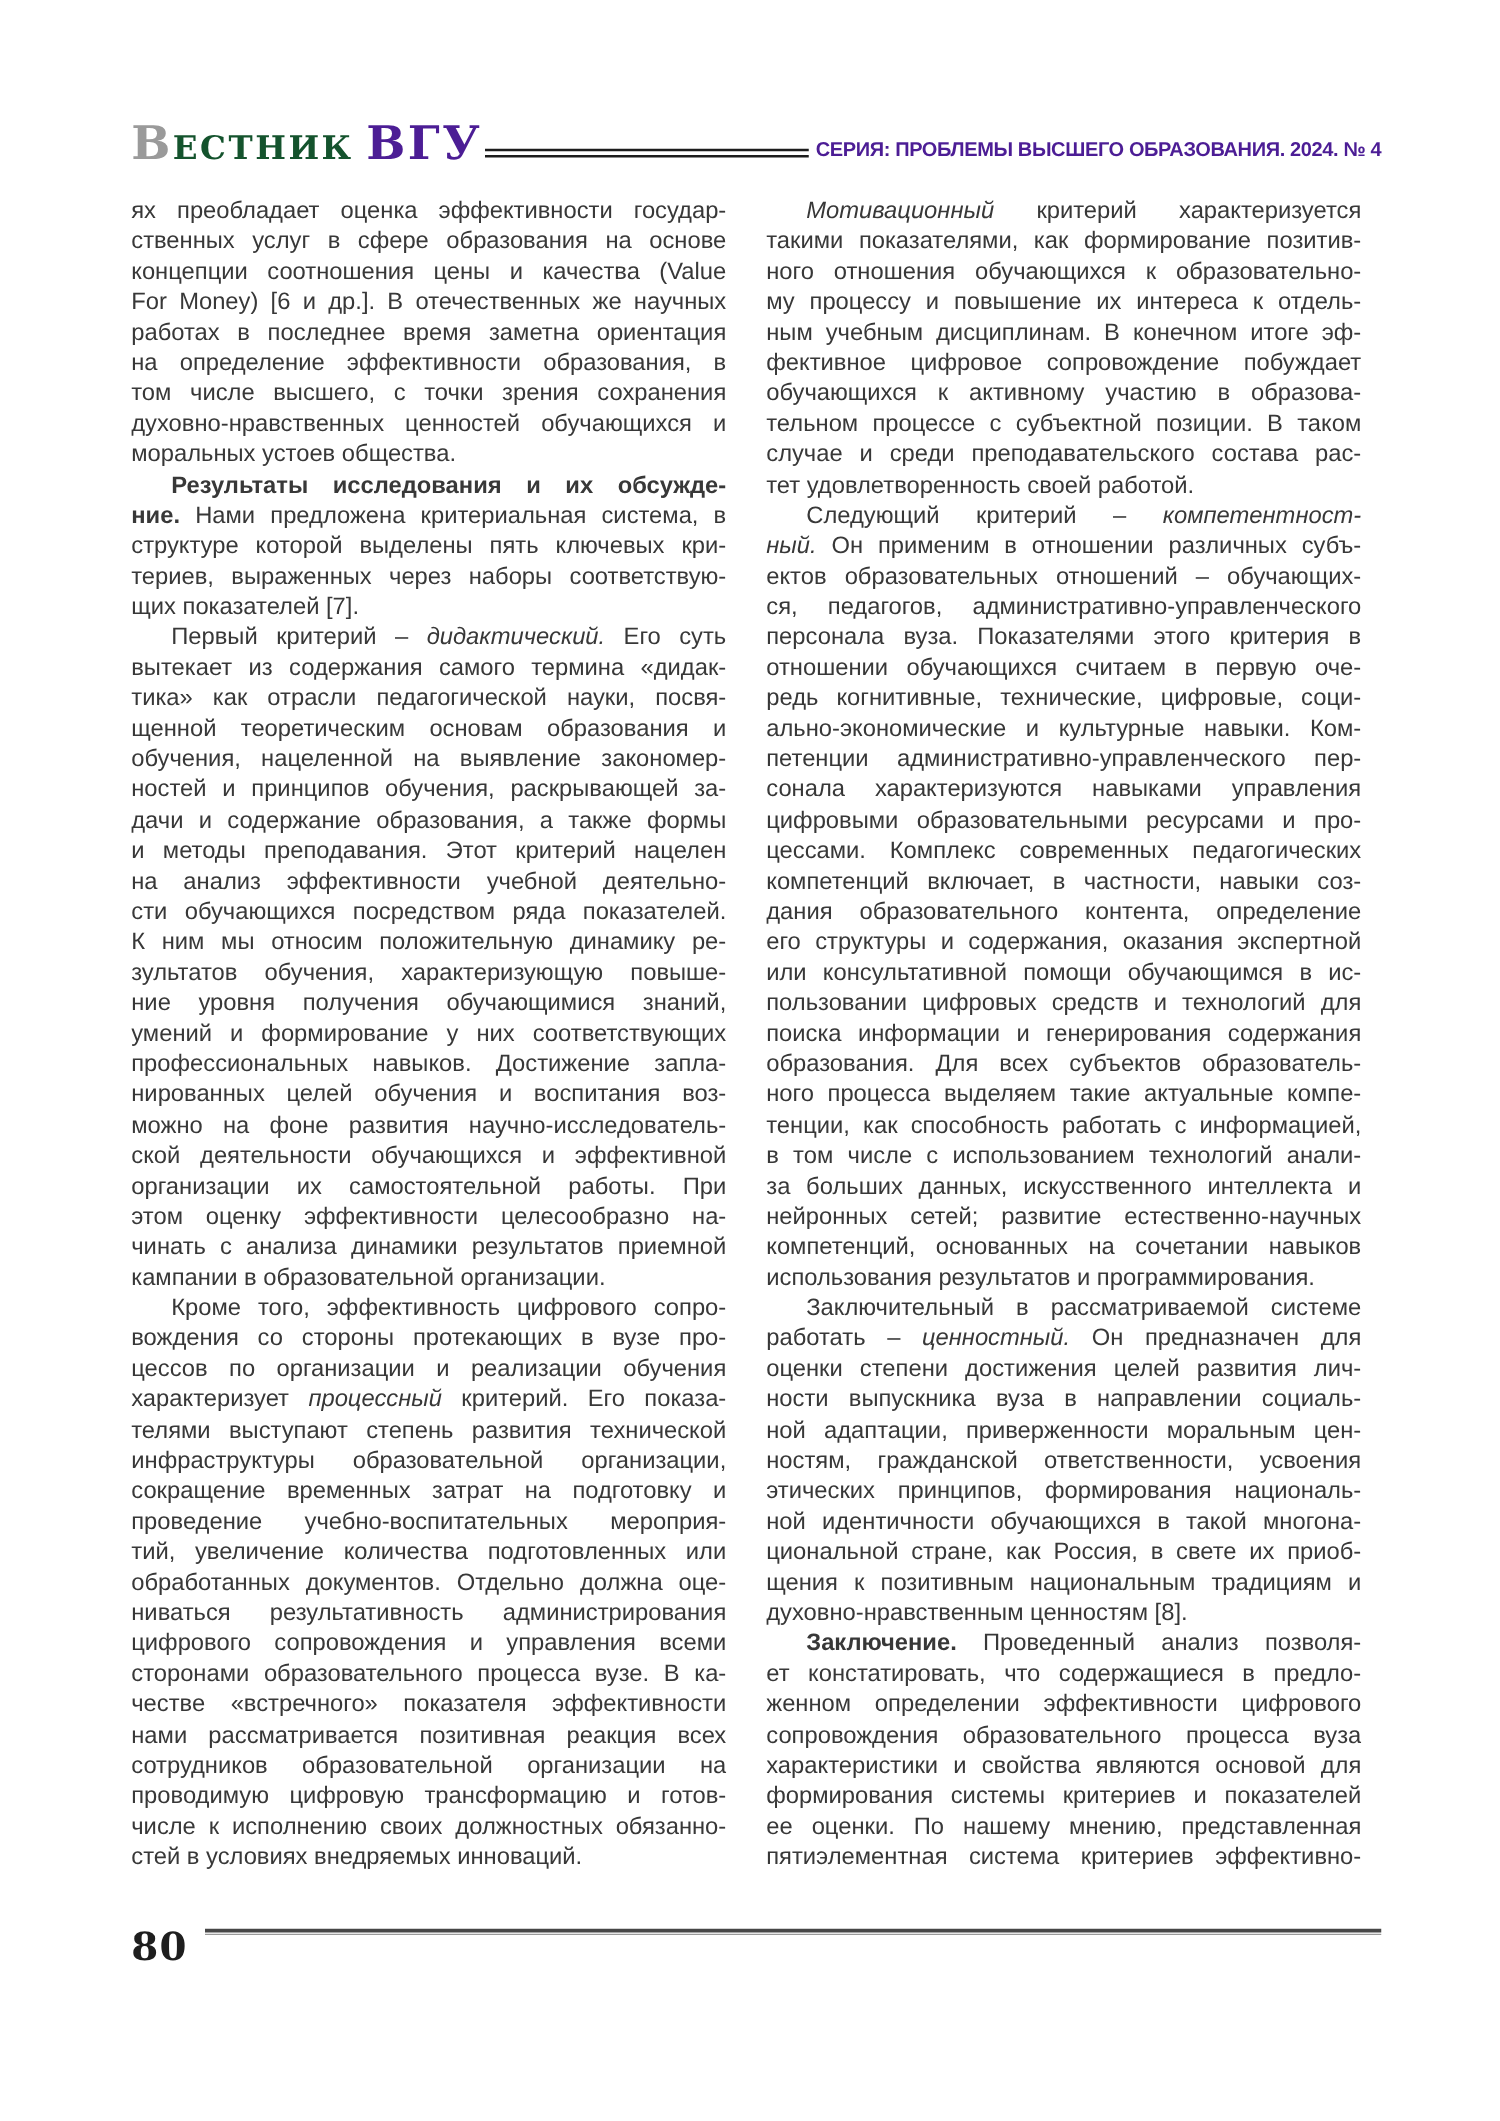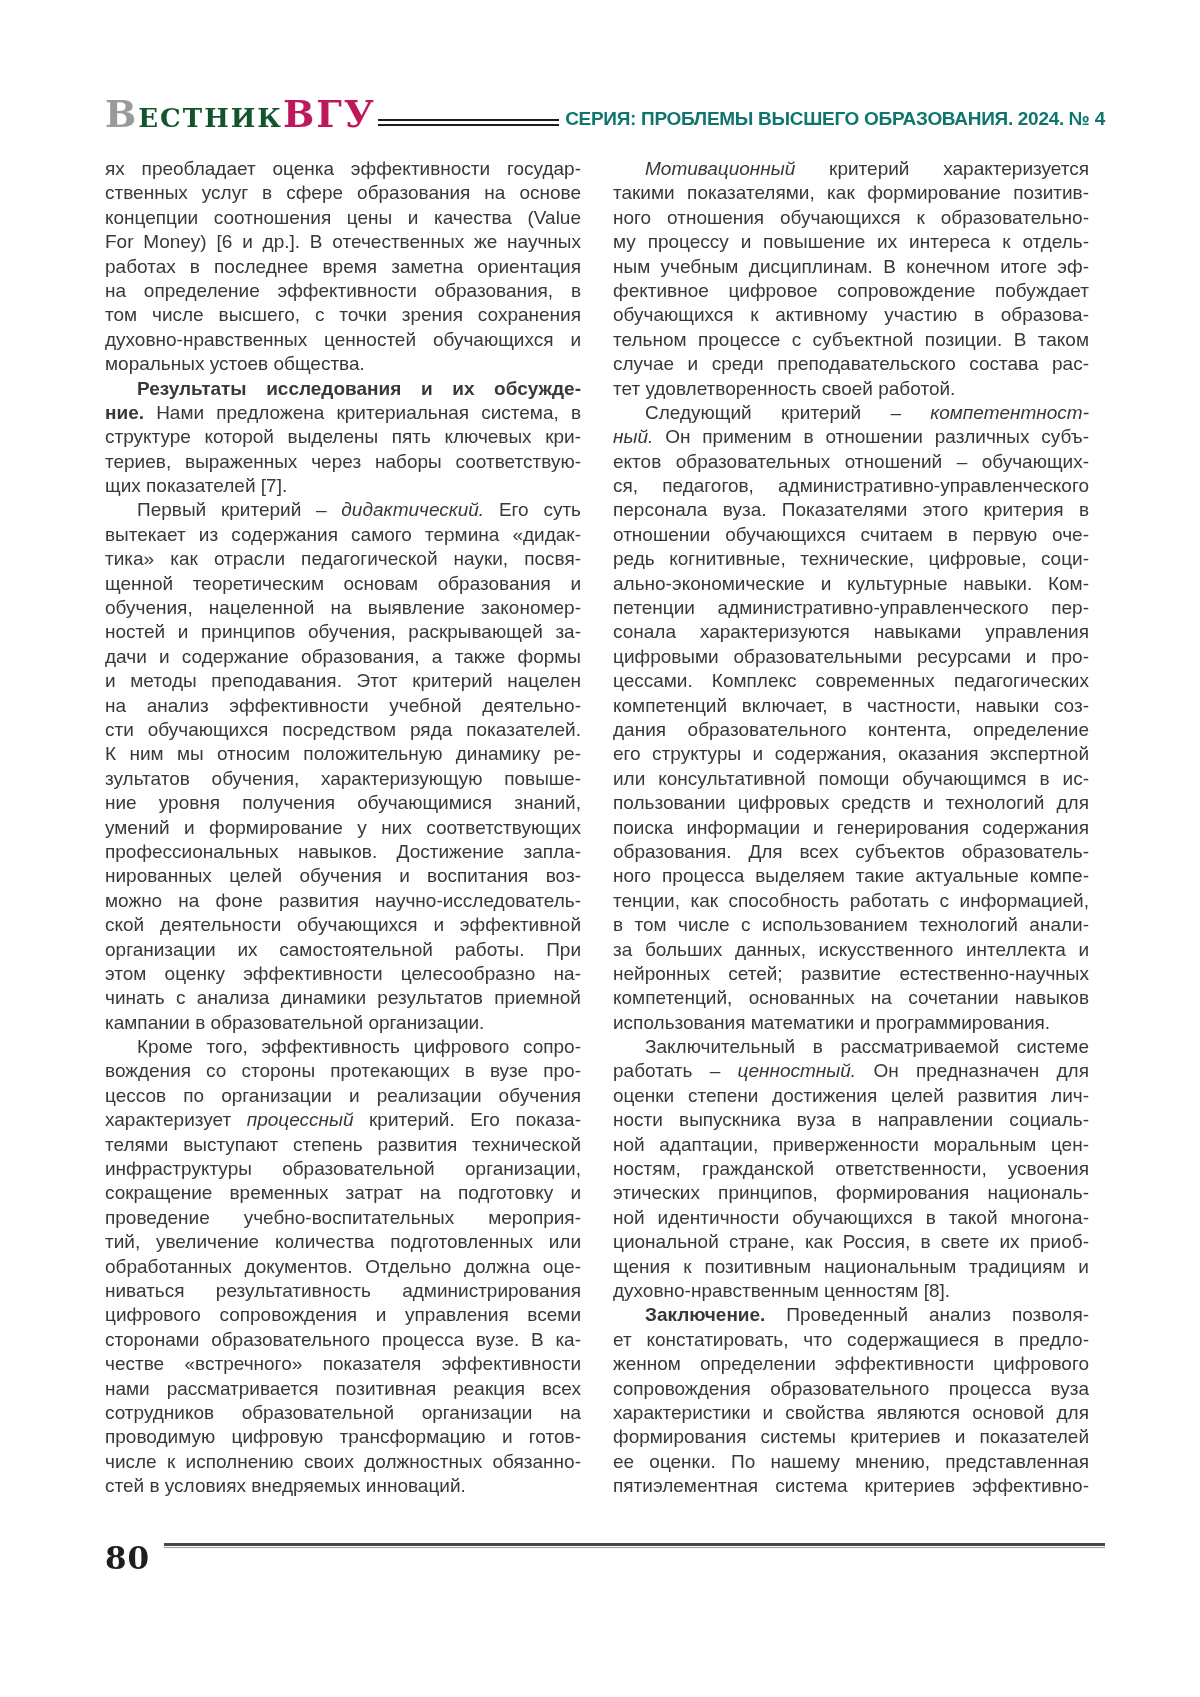--- a/index.html
+++ b/index.html
@@ -19,30 +19,30 @@
   }
   .logo{
     font-family:"DejaVu Serif", serif;
     font-weight:bold;
     white-space:nowrap;
     line-height:1;
     letter-spacing:2px;
   }
   .logo .cap{font-size:37px;color:#9a9a9a;}
   .logo .rest{font-size:26px;color:#14532d;}
-  .logo .acr{font-size:37px;color:#be185d;}
+  .logo .acr{font-size:37px;color:#4c1d95;margin-left:10px;}
   .hrule{
     flex:1 1 auto;
     height:3px;
     border-top:2px solid #1c1c1c;
     border-bottom:2px solid #1c1c1c;
     margin:0 6px 7px 2px;
   }
   .series{
-    font-size:19px;font-weight:bold;color:#0f766e;
+    font-size:16px;font-weight:bold;color:#4c1d95;
     letter-spacing:-0.3px;
     white-space:nowrap;
     margin-bottom:3px;
   }
   
   .content{
     position:absolute;top:157px;left:105px;width:984px;
     display:flex;gap:32px;
   }
   .col{width:480px;}
@@ -192,21 +192,21 @@
           <div class="line"><span>или консультативной помощи обучающимся в ис-</span></div>
           <div class="line"><span>пользовании цифровых средств и технологий для</span></div>
           <div class="line"><span>поиска информации и генерирования содержания</span></div>
           <div class="line"><span>образования. Для всех субъектов образователь-</span></div>
           <div class="line"><span>ного процесса выделяем такие актуальные компе-</span></div>
           <div class="line"><span>тенции, как способность работать с информацией,</span></div>
           <div class="line"><span>в том числе с использованием технологий анали-</span></div>
           <div class="line"><span>за больших данных, искусственного интеллекта и</span></div>
           <div class="line"><span>нейронных сетей; развитие естественно-научных</span></div>
           <div class="line"><span>компетенций, основанных на сочетании навыков</span></div>
-          <div class="line lastline"><span>использования математики и программирования.</span></div>
+          <div class="line lastline"><span>использования результатов и программирования.</span></div>
         </div>
         <div class="para">
           <div class="line indent"><span>Заключительный в рассматриваемой системе</span></div>
           <div class="line"><span>работать – </span><span class="bi">ценностный.</span><span> Он предназначен для</span></div>
           <div class="line"><span>оценки степени достижения целей развития лич-</span></div>
           <div class="line"><span>ности выпускника вуза в направлении социаль-</span></div>
           <div class="line"><span>ной адаптации, приверженности моральным цен-</span></div>
           <div class="line"><span>ностям, гражданской ответственности, усвоения</span></div>
           <div class="line"><span>этических принципов, формирования националь-</span></div>
           <div class="line"><span>ной идентичности обучающихся в такой многона-</span></div>

